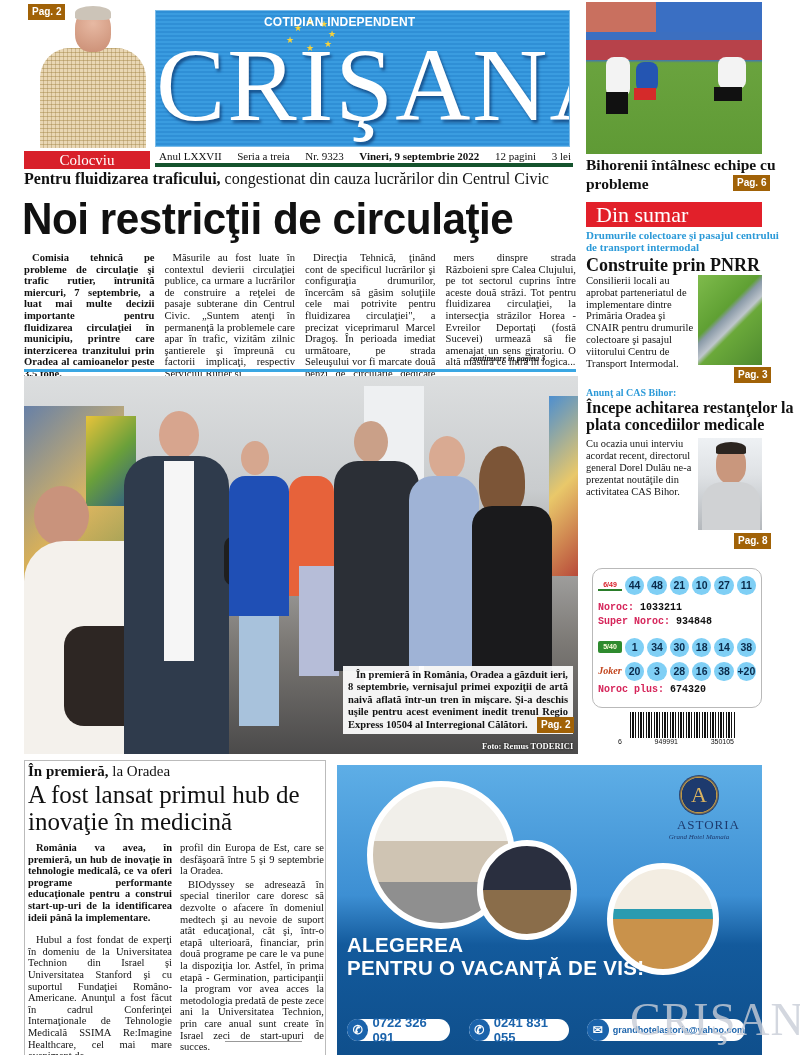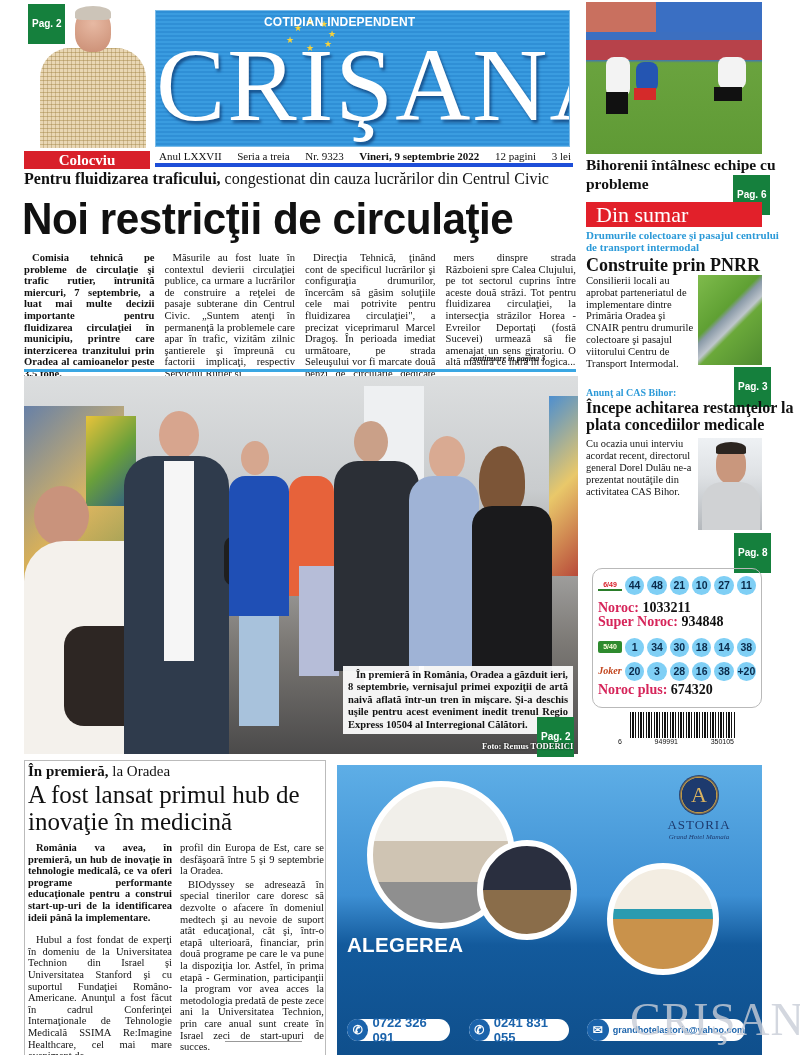--- a/index.html
+++ b/index.html
@@ -1,36 +1,36 @@
 <!DOCTYPE html>
 <html><head>
 <meta charset="utf-8">
 <style>
   * { box-sizing: border-box; margin: 0; padding: 0; }
   body { width: 800px; height: 1055px; background: #fff; position: relative; overflow: hidden; font-family: "Liberation Serif", serif; color: #111; }
   .abs { position: absolute; }
-  .pag { background: #15803d; color: #fff; font-family: "Liberation Sans", sans-serif; font-weight: bold; font-size: 10px; padding: 14px 4px; line-height: 12px; display: inline-block; }
+  .pag { background: #a16207; color: #fff; font-family: "Liberation Sans", sans-serif; font-weight: bold; font-size: 10px; padding: 2px 4px; line-height: 12px; display: inline-block; }
 
   
   #portrait { left: 28px; top: 0; width: 122px; height: 150px; }
   #portrait .photo { position: absolute; left: 10px; top: 8px; width: 110px; height: 142px; background: linear-gradient(180deg, #fff 0%, #fff 6%, transparent 6%); }
   #portrait .head { position: absolute; left: 47px; top: 8px; width: 36px; height: 44px; border-radius: 45% 45% 40% 40%; background: radial-gradient(circle at 50% 35%, #e7b9a3, #c98c72); }
   #portrait .hair { position: absolute; left: 47px; top: 6px; width: 36px; height: 14px; border-radius: 50% 50% 20% 20%; background: #ccc4b8; }
   #portrait .body { position: absolute; left: 12px; top: 48px; width: 106px; height: 100px; border-radius: 30px 30px 0 0; background: repeating-linear-gradient(0deg, #e9d7b4 0 3px, #c9b27f 3px 4px), #e6d3ae; }
   #portrait .body::after { content:""; position:absolute; inset:0; background: repeating-linear-gradient(90deg, transparent 0 3px, rgba(150,120,70,.35) 3px 4px); border-radius: 30px 30px 0 0;}
   #pag2-top { left: 28px; top: 4px; }
-  #colocviu { left: 24px; top: 151px; width: 126px; height: 18px; background: #d8202a; color: #fff; font-size: 15px; font-weight: bold; text-align: center; line-height: 18px; }
+  #colocviu { left: 24px; top: 151px; width: 126px; height: 18px; background: #d8202a; color: #fff; font-size: 15px; font-weight: normal; text-align: center; line-height: 18px; }
 
   
   #masthead { left: 155px; top: 10px; width: 415px; height: 137px; background: repeating-linear-gradient(180deg, #2f8fd6 0 2px, #3a9ce0 2px 4px); border: 1px solid #7bbbe8; overflow: hidden; }
   #masthead .subtitle { position: absolute; top: 4px; left: 108px; color: #fff; font-family: "Liberation Sans", sans-serif; font-weight: bold; font-size: 12px; letter-spacing: 0.2px; }
   #masthead .stars { position: absolute; top: 2px; left: 128px; width: 52px; height: 36px; }
   #masthead .stars span { position: absolute; color: #f8d23a; font-size: 9px; }
   #masthead .title { position: absolute; top: 20px; left: 0; width: 100%; text-align: center; color: #fff; font-family: "Liberation Serif", serif; font-size: 104px; line-height: 108px; letter-spacing: 2px; text-shadow: 2px 3px 3px rgba(0,30,80,.55); }
-  #issue-bar { left: 155px; top: 149px; width: 418px; height: 18px; display: flex; justify-content: space-between; align-items: center; font-size: 11px; padding: 0 2px 0 4px; border-bottom: 4px solid #1d4ed8; }
+  #issue-bar { left: 155px; top: 149px; width: 418px; height: 18px; display: flex; justify-content: space-between; align-items: center; font-size: 11px; padding: 0 2px 0 4px; border-bottom: 4px solid #14532d; }
   #issue-bar .date { font-weight: bold; }
 
   
   #kicker { left: 24px; top: 170px; font-size: 16px; white-space: nowrap; }
   #kicker b { font-weight: bold; }
   #headline { left: 22px; top: 193px; font-family: "Liberation Sans", sans-serif; font-weight: 900; font-size: 44px; line-height: 52px; letter-spacing: -0.5px; transform: scaleX(0.96); transform-origin: left; }
 
   
   #lead-cols { left: 24px; top: 252px; width: 552px; height: 118px; display: flex; gap: 10px; }
   .col { flex: 1; font-size: 10.6px; line-height: 11.6px; text-align: justify; text-indent: 8px; }
@@ -65,42 +65,42 @@
   
   #lotto { left: 592px; top: 568px; width: 170px; height: 140px; border: 1px solid #b9b9b9; border-radius: 10px; padding: 6px 5px; font-size: 10px; }
   .lrow { display: flex; align-items: center; gap: 3px; height: 20px; }
   .ball { width: 21px; height: 19px; border-radius: 50%; background: #7fcff5; color: #0a2a4a; font-family: "Liberation Sans", sans-serif; font-weight: bold; font-size: 10.5px; text-align: center; line-height: 19px; }
   .logo { width: 26px; height: 12px; font-family: "Liberation Sans", sans-serif; font-size: 7px; font-weight: bold; line-height: 12px; text-align: center; }
   .logo.l649 { color: #d8202a; border-bottom: 2px solid #2a7d2a; }
   .logo.l540 { background: #2e8b2e; color: #ffd; border-radius: 2px; }
   .logo.joker { color: #c2441c; font-style: italic; font-family: "Liberation Serif", serif; font-size: 10px; }
   .lab { color: #d6255a; font-weight: bold; }
   .lval { font-weight: bold; }
-  .lline { height: 14px; line-height: 14px; font-size: 14px; }
+  .lline { height: 14px; line-height: 14px; font-size: 10px; font-family: Liberation Mono, monospace; }
 
   #barcode { left: 616px; top: 712px; width: 120px; height: 38px; }
   #barcode .bars { height: 26px; background: repeating-linear-gradient(90deg,#111 0 1px,#fff 1px 2px,#111 2px 4px,#fff 4px 5px,#111 5px 6px,#fff 6px 8px); margin-left: 14px; }
   #barcode .nums { font-family: "Liberation Sans", sans-serif; font-size: 7px; display: flex; justify-content: space-between; padding: 0 2px; }
 
   
   #bl-box { left: 24px; top: 760px; width: 302px; height: 295px; border: 1px solid #bbb; border-bottom: none; }
   #bl-kicker { left: 28px; top: 763px; font-size: 15px; }
   #bl-kicker b { font-weight: bold; }
   #bl-title { left: 28px; top: 781px; width: 300px; font-size: 25px; font-weight: normal; line-height: 27px; }
   #bl-cols { left: 28px; top: 842px; width: 296px; display: flex; gap: 8px; }
   #bl-cols .col { font-size: 10.5px; line-height: 11.6px; }
   #bl-cols .col p + p { margin-top: 11px; }
   #cont2 { left: 225px; top: 1041px; font-size: 8px; font-style: italic; font-weight: bold; border-top: 1px solid #999; padding-top: 18px; }
 
   
   #ad { left: 337px; top: 765px; width: 425px; height: 290px; background: linear-gradient(180deg, #5eaee6 0%, #3d8fd3 45%, #135a9c 62%, #0f4f8c 100%); overflow: hidden; }
   .circ { position: absolute; border-radius: 50%; border: 6px solid #fff; }
   #ad-logo { position: absolute; right: 22px; top: 10px; width: 82px; text-align: center; }
   #ad-logo .medal { width: 40px; height: 40px; border-radius: 50%; margin: 0 auto; background: radial-gradient(circle,#1d3a6e 60%, #c59b45 62%, #1d3a6e 70%); color: #d9b260; font-size: 22px; line-height: 40px; }
-  #ad-logo .name { color: #1d3a6e; font-size: 13px; letter-spacing: 1px; margin-top: 2px; }
+  #ad-logo .name { color: #1d3a6e; font-size: 13px; letter-spacing: 1px; margin-top: 2px; text-align: right; }
   #ad-logo .sub { color: #1d3a6e; font-size: 7px; font-style: italic; }
   #ad-headline { position: absolute; left: 10px; top: 168px; color: #fff; font-family: "Liberation Sans", sans-serif; font-weight: bold; font-size: 20.5px; line-height: 23px; letter-spacing: 0.3px; }
   .pill { position: absolute; top: 254px; height: 22px; background: #fff; border-radius: 11px; color: #1b63ab; font-family: "Liberation Sans", sans-serif; font-weight: bold; display: flex; align-items: center; }
   .pill .ico { width: 22px; height: 22px; border-radius: 50%; background: #1b63ab; color: #fff; font-size: 12px; text-align: center; line-height: 22px; margin-right: 4px; }
   #watermark { left: 630px; top: 993px; font-size: 46px; color: rgba(200,205,215,.8); letter-spacing: 1px; }
 </style>
 </head>
 <body>
 
 <div id="portrait" class="abs">
@@ -265,20 +265,21 @@
   <div class="circ" style="left:30px;top:16px;width:148px;height:148px;background:linear-gradient(180deg,#f1efea 0 40%,#cfc4b3 40% 70%,#8f8f8f 70%)"></div>
   <div class="circ" style="left:140px;top:75px;width:100px;height:100px;background:linear-gradient(180deg,#2a2f3f 0 50%,#8a6d4a 50%)"></div>
   <div class="circ" style="left:270px;top:98px;width:112px;height:112px;background:linear-gradient(180deg,#f3ede2 0 40%,#2a9bb0 40% 50%,#c9924b 50%)"></div>
   <div id="ad-logo">
     <div class="medal">A</div>
     <div class="name">ASTORIA</div>
     <div class="sub">Grand Hotel Mamaia</div>
   </div>
   <div id="ad-headline">
     <div>ALEGEREA</div>
+    <div>PENTRU O VACANȚĂ DE VIS!</div>
   </div>
   <div class="pill" style="left:10px;width:103px;font-size:13px">
     <span class="ico">✆</span>
       <span>0722 326 091</span>
   </div>
   <div class="pill" style="left:132px;width:100px;font-size:13px">
     <span class="ico">✆</span>
       <span>0241 831 055</span>
   </div>
   <div class="pill" style="left:250px;width:158px;font-size:9px">

